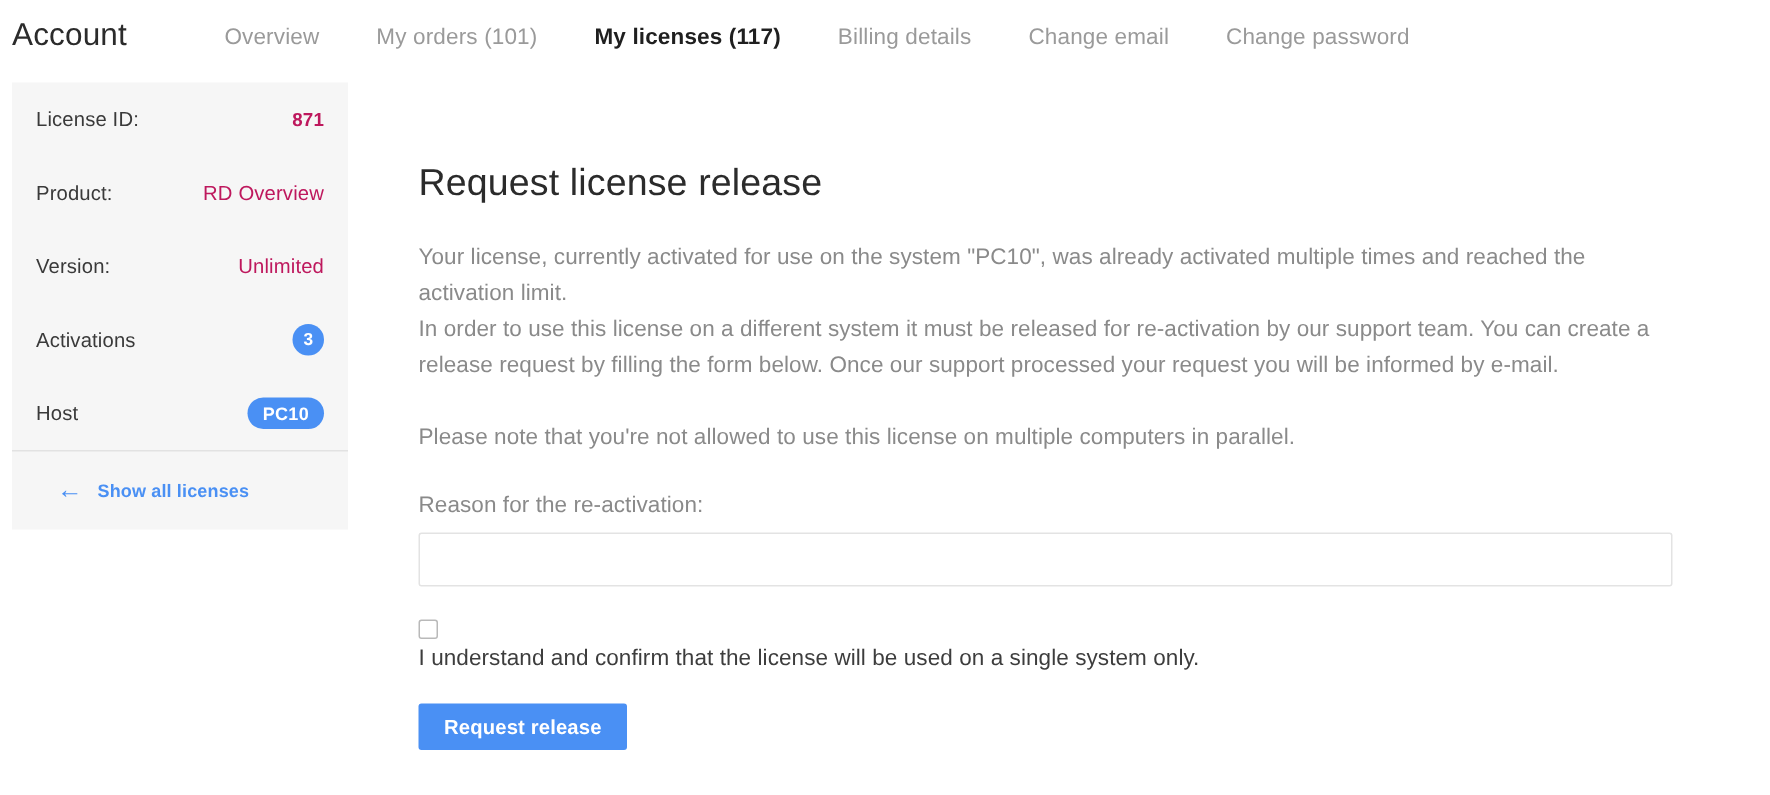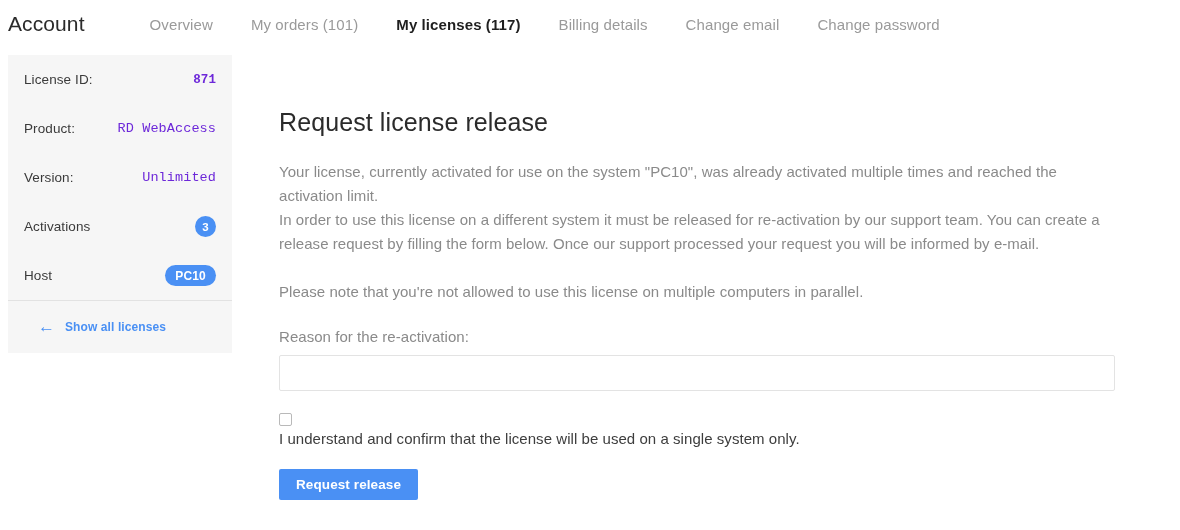--- a/index.html
+++ b/index.html
@@ -71,22 +71,21 @@
     display: flex;
     align-items: center;
     justify-content: space-between;
     font-size: 13.5px;
     color: #3a3a3a;
     letter-spacing: 0.1px;
   }
   .side-row .lbl { white-space: nowrap; }
   .side-row .val {
     white-space: nowrap;
-    color: #6d28d9;
-    font-family: Liberation Mono, monospace;
+    color: #be185d;
   }
   .side-row .val.bold { font-weight: 700; font-size: 12.5px; }
 
   .badge-round {
     display: inline-flex;
     align-items: center;
     justify-content: center;
     min-width: 21px;
     height: 21px;
     border-radius: 11px;
@@ -248,21 +247,21 @@
 
   <div class="sidebar">
 
     <div class="side-row">
       <span class="lbl">License ID:</span>
       <span class="val bold">871</span>
     </div>
 
     <div class="side-row">
       <span class="lbl">Product:</span>
-      <span class="val">RD WebAccess</span>
+      <span class="val">RD Overview</span>
     </div>
 
     <div class="side-row">
       <span class="lbl">Version:</span>
       <span class="val">Unlimited</span>
     </div>
 
     <div class="side-row">
       <span class="lbl">Activations</span>
       <span class="badge-round">3</span>

